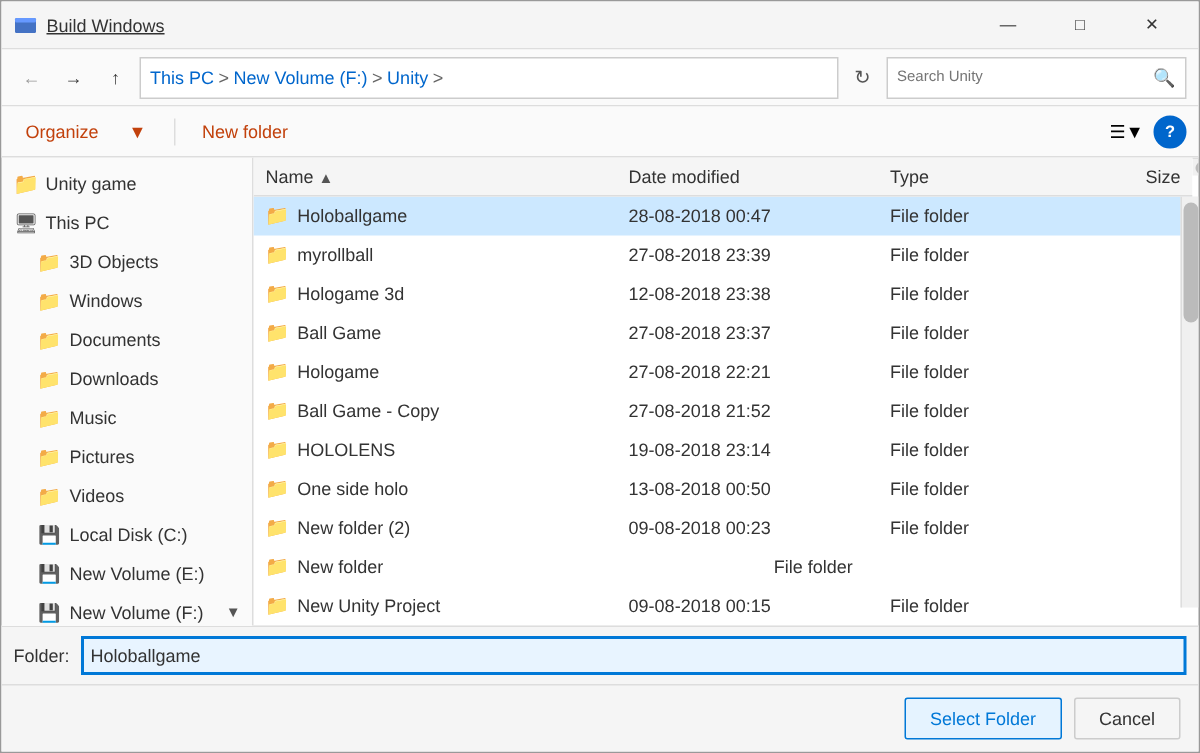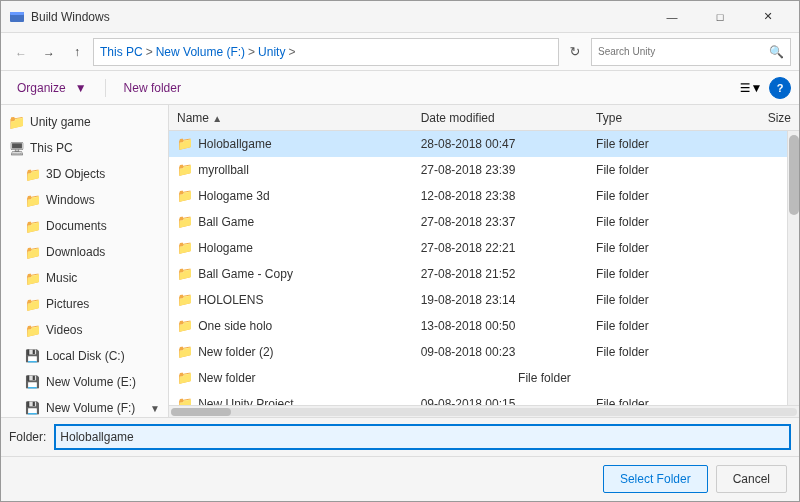--- a/index.html
+++ b/index.html
@@ -28,20 +28,21 @@
     .title-bar-icon {
       width: 16px;
       height: 16px;
       margin-right: 6px;
     }
 
     .title-bar-text {
       flex: 1;
       font-size: 12px;
       color: #333;
+      text-decoration: underline;
     }
 
     .title-bar-controls {
       display: flex;
       gap: 2px;
     }
 
     .title-btn {
       width: 46px;
       height: 30px;
@@ -142,24 +143,24 @@
       gap: 8px;
     }
 
     .toolbar-btn {
       height: 24px;
       padding: 0 8px;
       border: none;
       background: transparent;
       cursor: pointer;
       font-size: 12px;
-      color: #701a75;
-      display: flex;
-      align-items: center;
-      gap: 9px;
+      color: #c2410c;
+      display: flex;
+      align-items: center;
+      gap: 20px;
       border-radius: 2px;
     }
 
     .toolbar-sep { width: 1px; height: 18px; background: #ddd; margin: 0 2px; }
 
     .toolbar-right {
       margin-left: auto;
       display: flex;
       align-items: center;
       gap: 4px;
@@ -233,21 +234,21 @@
       justify-content: center;
     }
 
     .folder-icon-yellow { color: #ffc000; font-size: 14px; }
     .pc-icon { color: #555; font-size: 13px; }
 
     .file-area {
       flex: 1;
       overflow: hidden;
       display: flex;
-      flex-direction: column;
+      flex-direction: row;
       position: relative;
     }
 
     .file-list {
       flex: 1;
       overflow-y: auto;
     }
 
     .file-header {
       display: flex;

